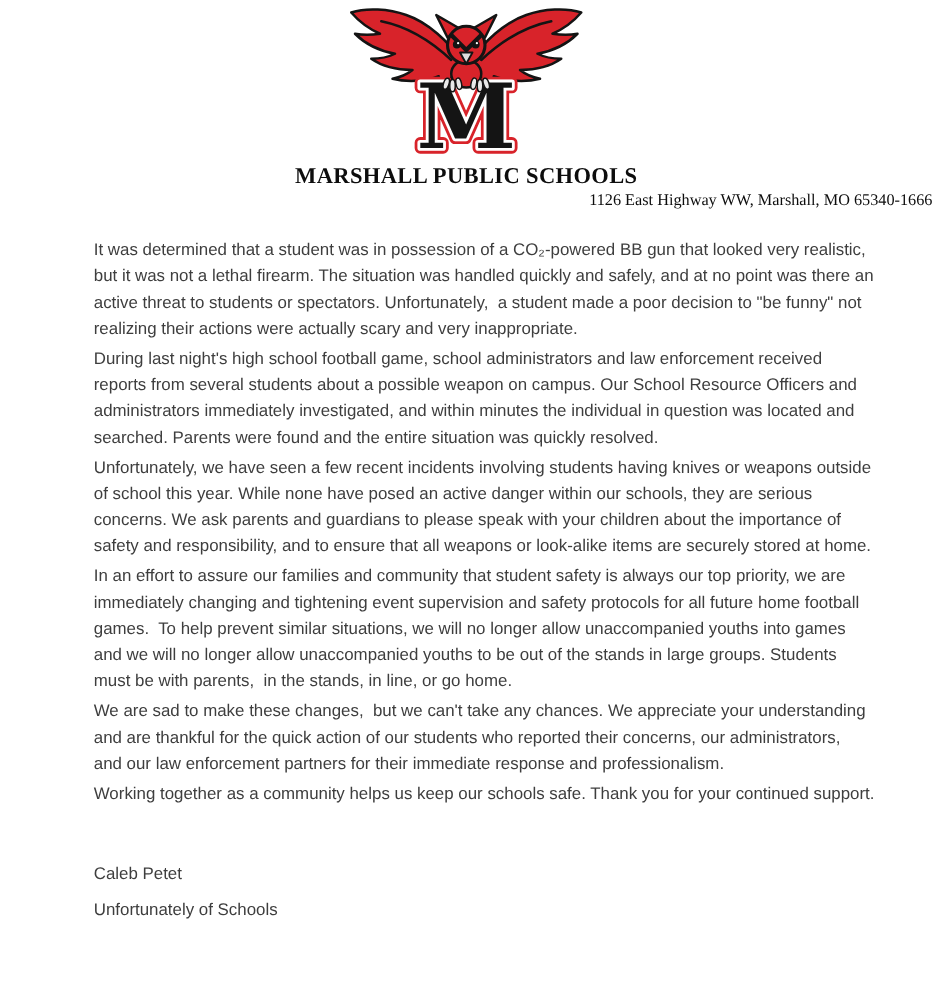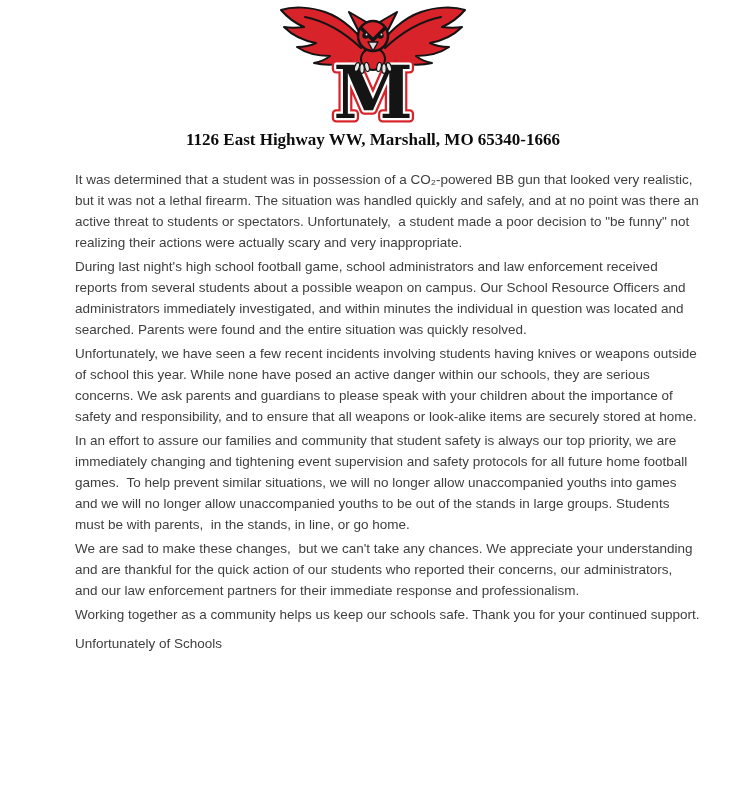--- a/index.html
+++ b/index.html
@@ -28,24 +28,25 @@
     margin-top: 4px;
   }
   .school-name {
     font-size: 18px;
     line-height: 20px;
     font-weight: bold;
     margin: 0;
     letter-spacing: 0.3px;
   }
   .school-address {
-    font-size: 17px;
+    font-size: 13px;
     line-height: 19px;
-    font-weight: bold;
+    font-weight: normal;
     margin: 0;
+    text-align: right;
   }
   .school-phone {
     font-size: 16.5px;
     line-height: 19px;
     font-weight: normal;
     margin: 0;
     white-space: pre-wrap;
   }
 
   
@@ -103,20 +104,21 @@
         <circle cx="92.5" cy="31.5" r="3.2" fill="#141414"></circle>
         <circle cx="107.5" cy="31.5" r="3.2" fill="#141414"></circle>
         <circle cx="93.5" cy="30.5" r="0.9" fill="#ffffff"></circle>
         <circle cx="108.5" cy="30.5" r="0.9" fill="#ffffff"></circle>
         <path d="M 95 38 L 105 38 L 100 47 Z" fill="#dedede" stroke="#141414" stroke-width="1.5" stroke-linejoin="round"></path>
       </g>
     </svg>
   </div>
 
   <header class="letterhead">
+    <h1 class="school-name">MARSHALL PUBLIC SCHOOLS</h1>
     <div class="school-address">1126 East Highway WW, Marshall, MO 65340-1666</div>
   </header>
 
   <main class="letter-body">
     <p>It was determined that a student was in possession of a CO₂-powered BB gun that looked very realistic,
 but it was not a lethal firearm. The situation was handled quickly and safely, and at no point was there an
 active threat to students or spectators. Unfortunately,  a student made a poor decision to "be funny" not
 realizing their actions were actually scary and very inappropriate.</p>
     <p>During last night's high school football game, school administrators and law enforcement received
 reports from several students about a possible weapon on campus. Our School Resource Officers and
@@ -129,16 +131,17 @@
     <p>In an effort to assure our families and community that student safety is always our top priority, we are
 immediately changing and tightening event supervision and safety protocols for all future home football
 games.  To help prevent similar situations, we will no longer allow unaccompanied youths into games
 and we will no longer allow unaccompanied youths to be out of the stands in large groups. Students
 must be with parents,  in the stands, in line, or go home.</p>
     <p>We are sad to make these changes,  but we can't take any chances. We appreciate your understanding
 and are thankful for the quick action of our students who reported their concerns, our administrators,
 and our law enforcement partners for their immediate response and professionalism.</p>
     <p>Working together as a community helps us keep our schools safe. Thank you for your continued support.</p>
 
+    <p class="sig-name">Caleb Petet</p>
     <p class="sig-title">Unfortunately of Schools</p>
   </main>
 
 </div>
 
 </body></html>

